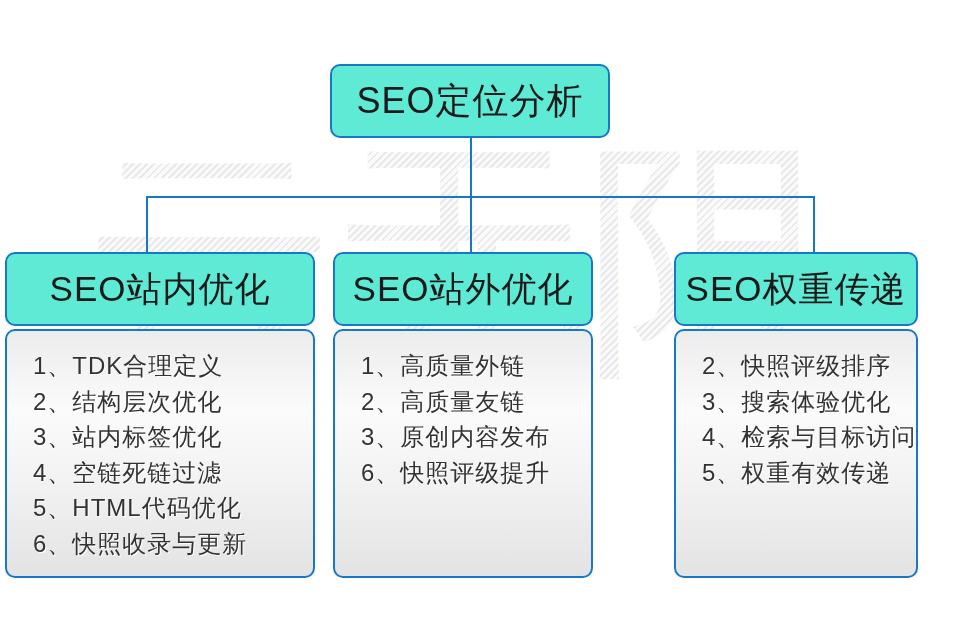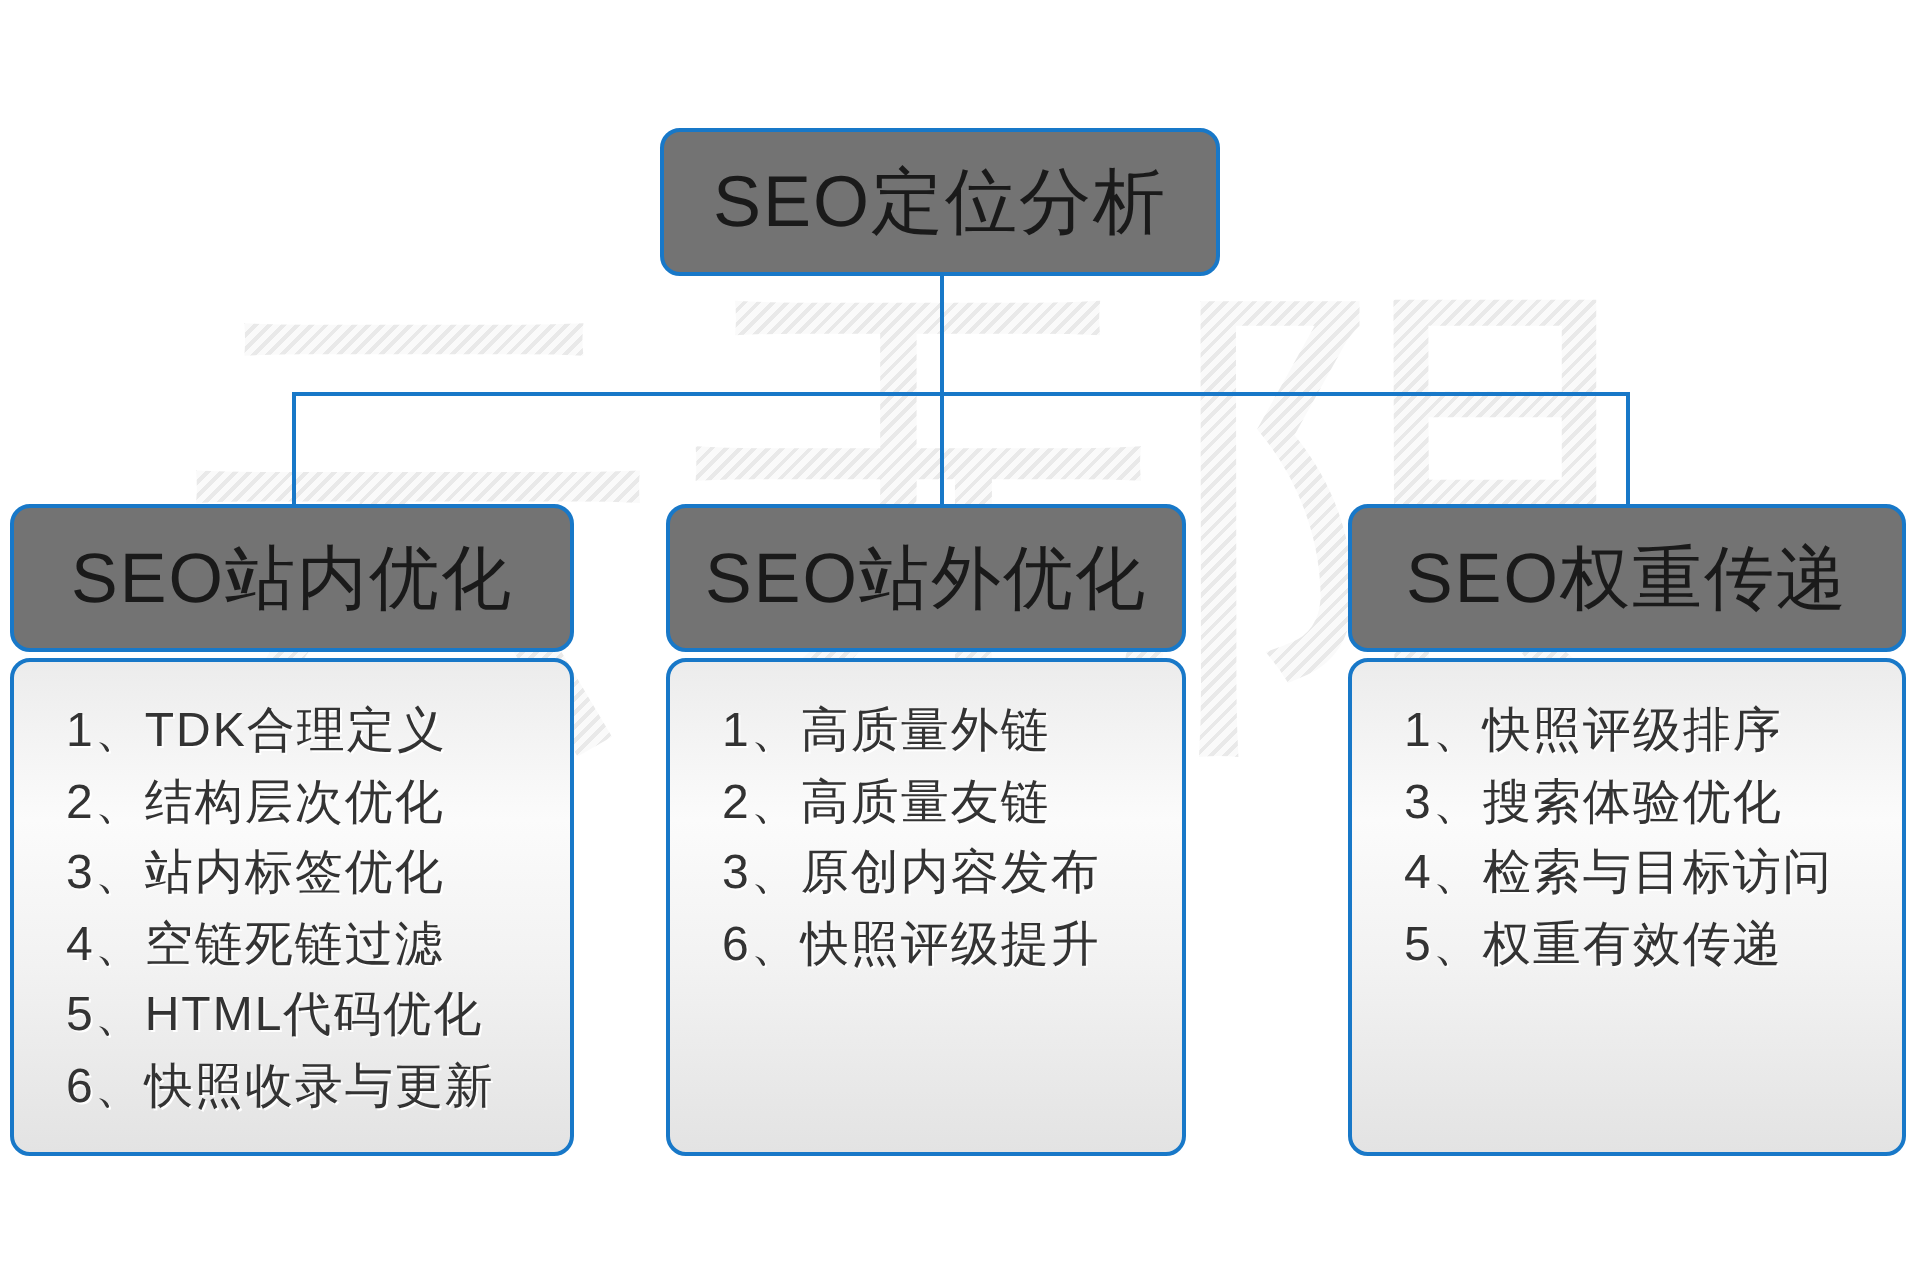--- a/index.html
+++ b/index.html
@@ -21,43 +21,43 @@
   .line{position:absolute;background:#1878c8;z-index:1;}
   .line.v{width:2px;}
   .line.h{height:2px;}
   .l-root  {left:470px;top:138px;height:114px;}
   .l-span  {left:146px;top:196px;width:669px;}
   .l-left  {left:146px;top:197px;height:55px;}
   .l-right {left:813px;top:197px;height:55px;}
 
   
   .node{
-    position:absolute;z-index:2;background:#737373;
+    position:absolute;z-index:2;background:#5eead4;
     border:2px solid #1878c8;border-radius:10px;box-sizing:border-box;
     display:flex;align-items:center;justify-content:center;
     color:#1a1a1a;letter-spacing:1px;
   }
   .node.root{left:330px;top:64px;width:280px;height:74px;font-size:36px;}
   .node.head{top:252px;height:74px;font-size:35px;}
 
   .list{
     position:absolute;z-index:2;top:329px;height:249px;box-sizing:border-box;
     border:2px solid #1878c8;border-radius:10px;
     background:linear-gradient(180deg,#ececec 0%,#fbfbfb 32%,#f2f2f2 62%,#e3e3e3 100%);
     padding:17px 16px 0 26px;
   }
   .list ul{margin:0;padding:0;list-style:none;}
   .list li{
     font-size:24px;line-height:35.5px;color:#333333;letter-spacing:1px;
     text-shadow:1px 1px 0 rgba(255,255,255,.95);white-space:nowrap;
   }
 
-  .c1{left:5px;width:282px;}
+  .c1{left:5px;width:310px;}
   .c2{left:333px;width:260px;}
-  .c3{left:674px;width:279px;}
+  .c3{left:674px;width:244px;}
 </style>
 </head>
 <body>
 
 <div class="canvas">
 
   <div class="watermark">云无限</div>
 
   <div class="line v l-root"></div>
   <div class="line h l-span"></div>
@@ -84,20 +84,20 @@
       <li>1、高质量外链</li>
       <li>2、高质量友链</li>
       <li>3、原创内容发布</li>
       <li>6、快照评级提升</li>
     </ul>
   </div>
 
   <div class="node head c3">SEO权重传递</div>
   <div class="list c3">
     <ul>
-      <li>1、快照评级排序</li>
+      <li>2、快照评级排序</li>
       <li>3、搜索体验优化</li>
       <li>4、检索与目标访问</li>
       <li>5、权重有效传递</li>
     </ul>
   </div>
 
 </div>
 
 </body></html>

